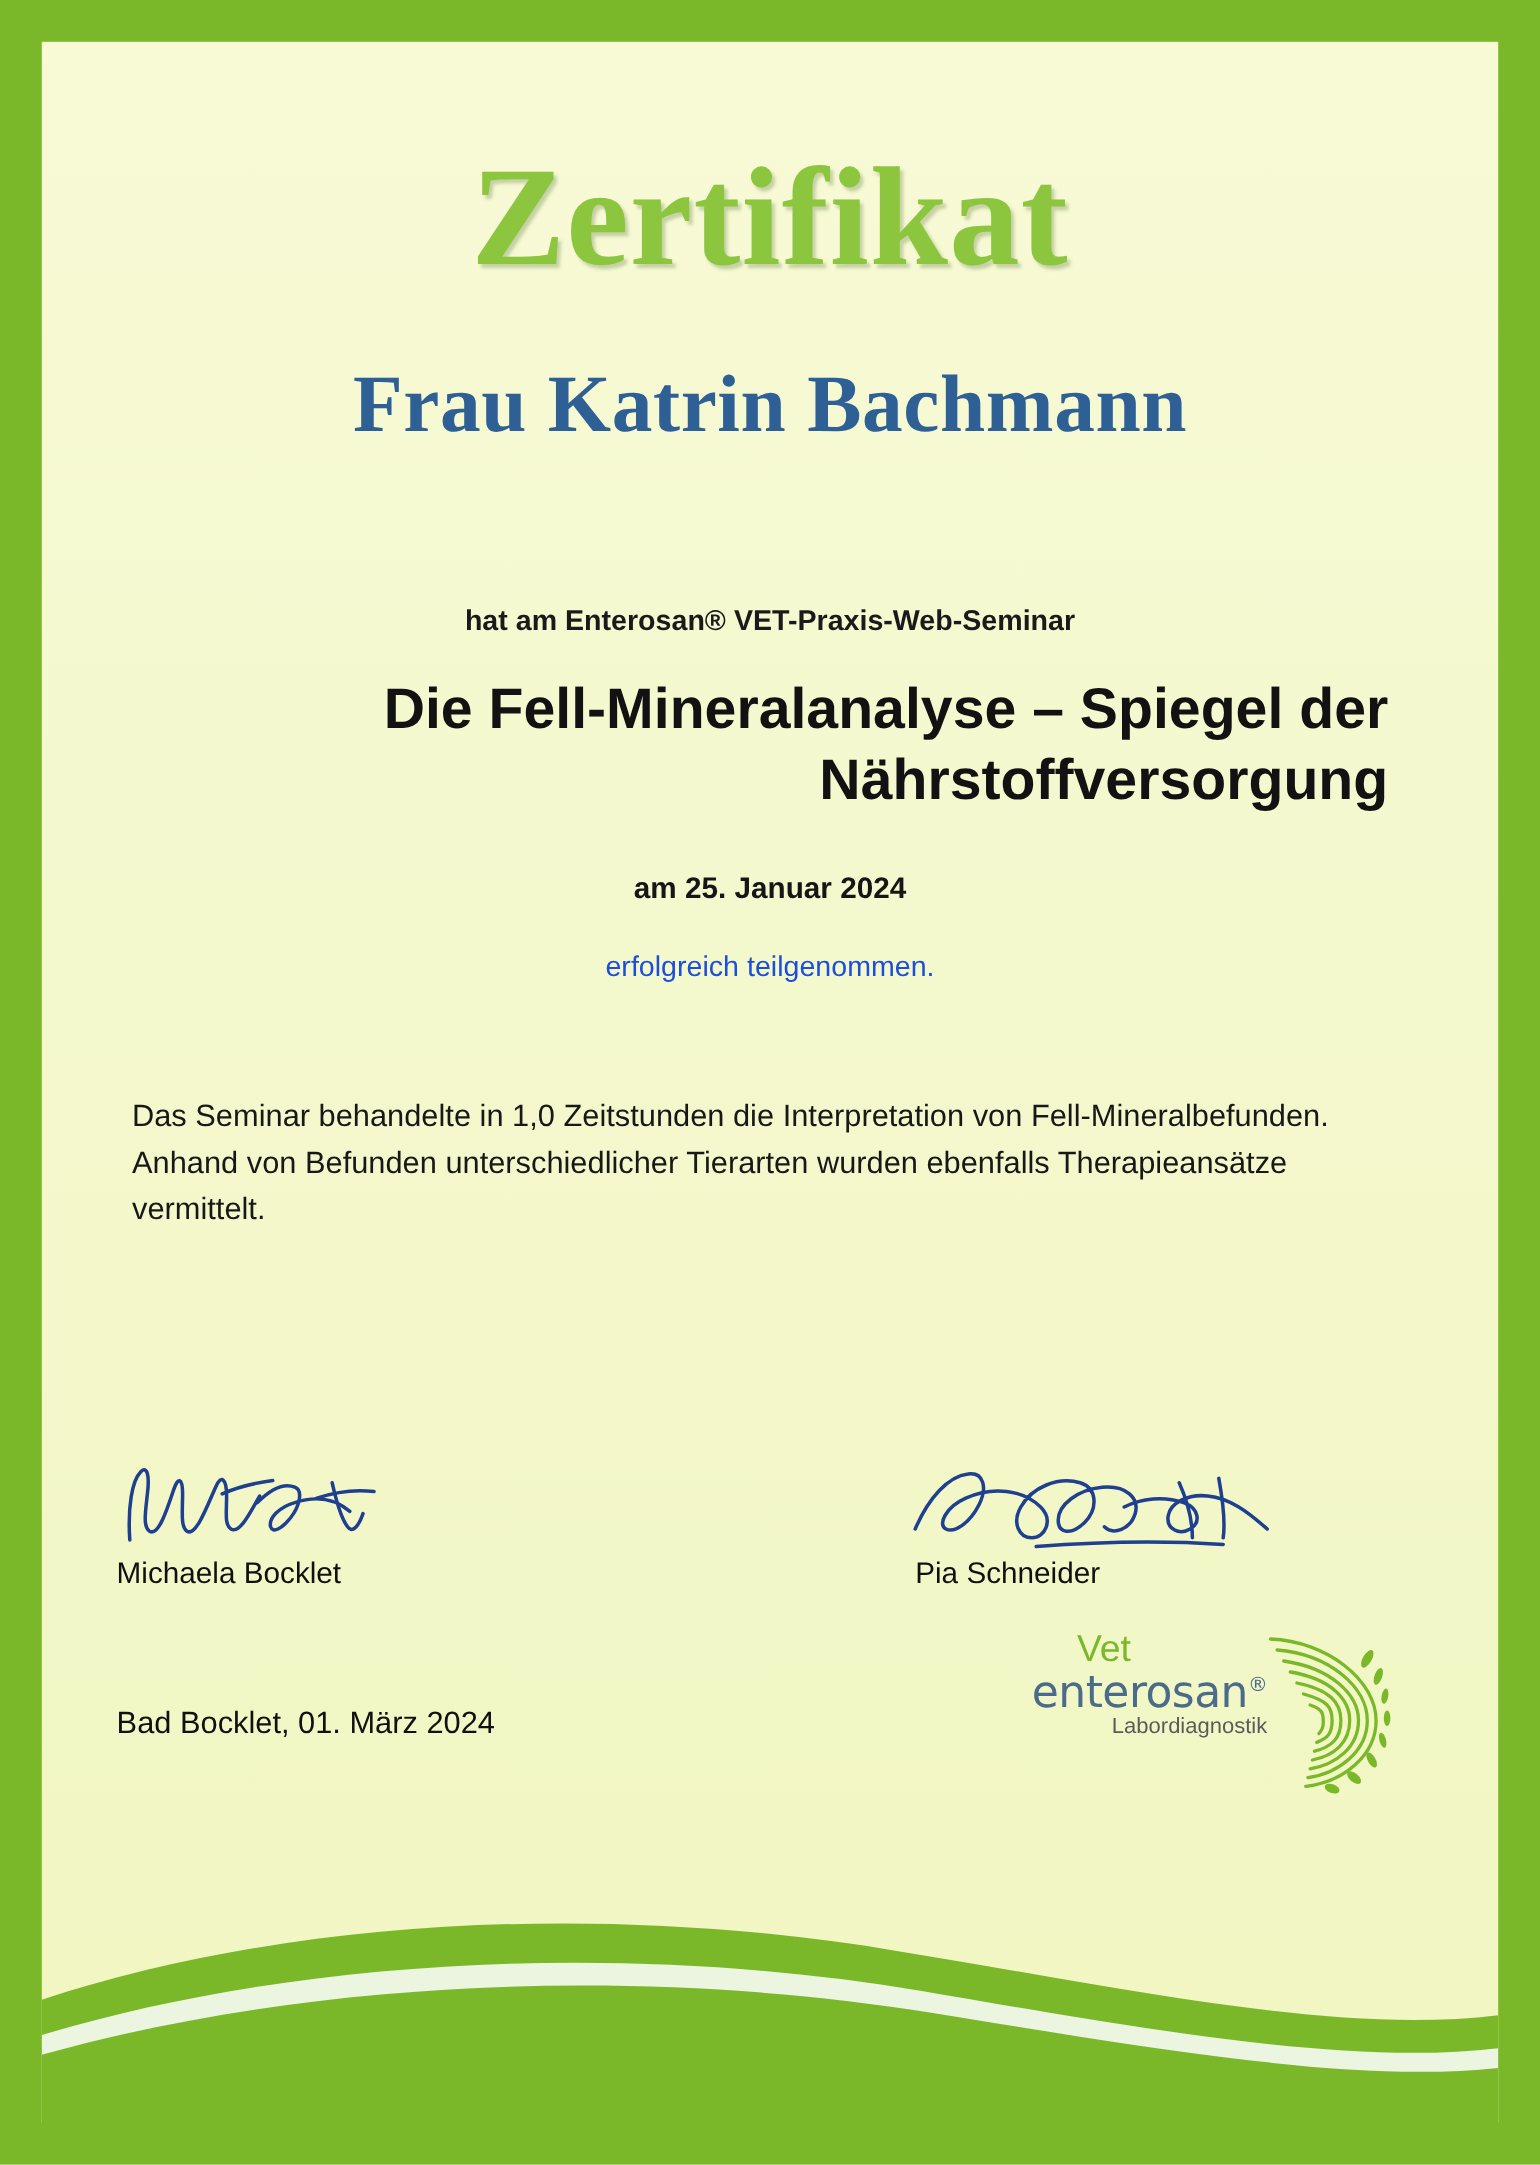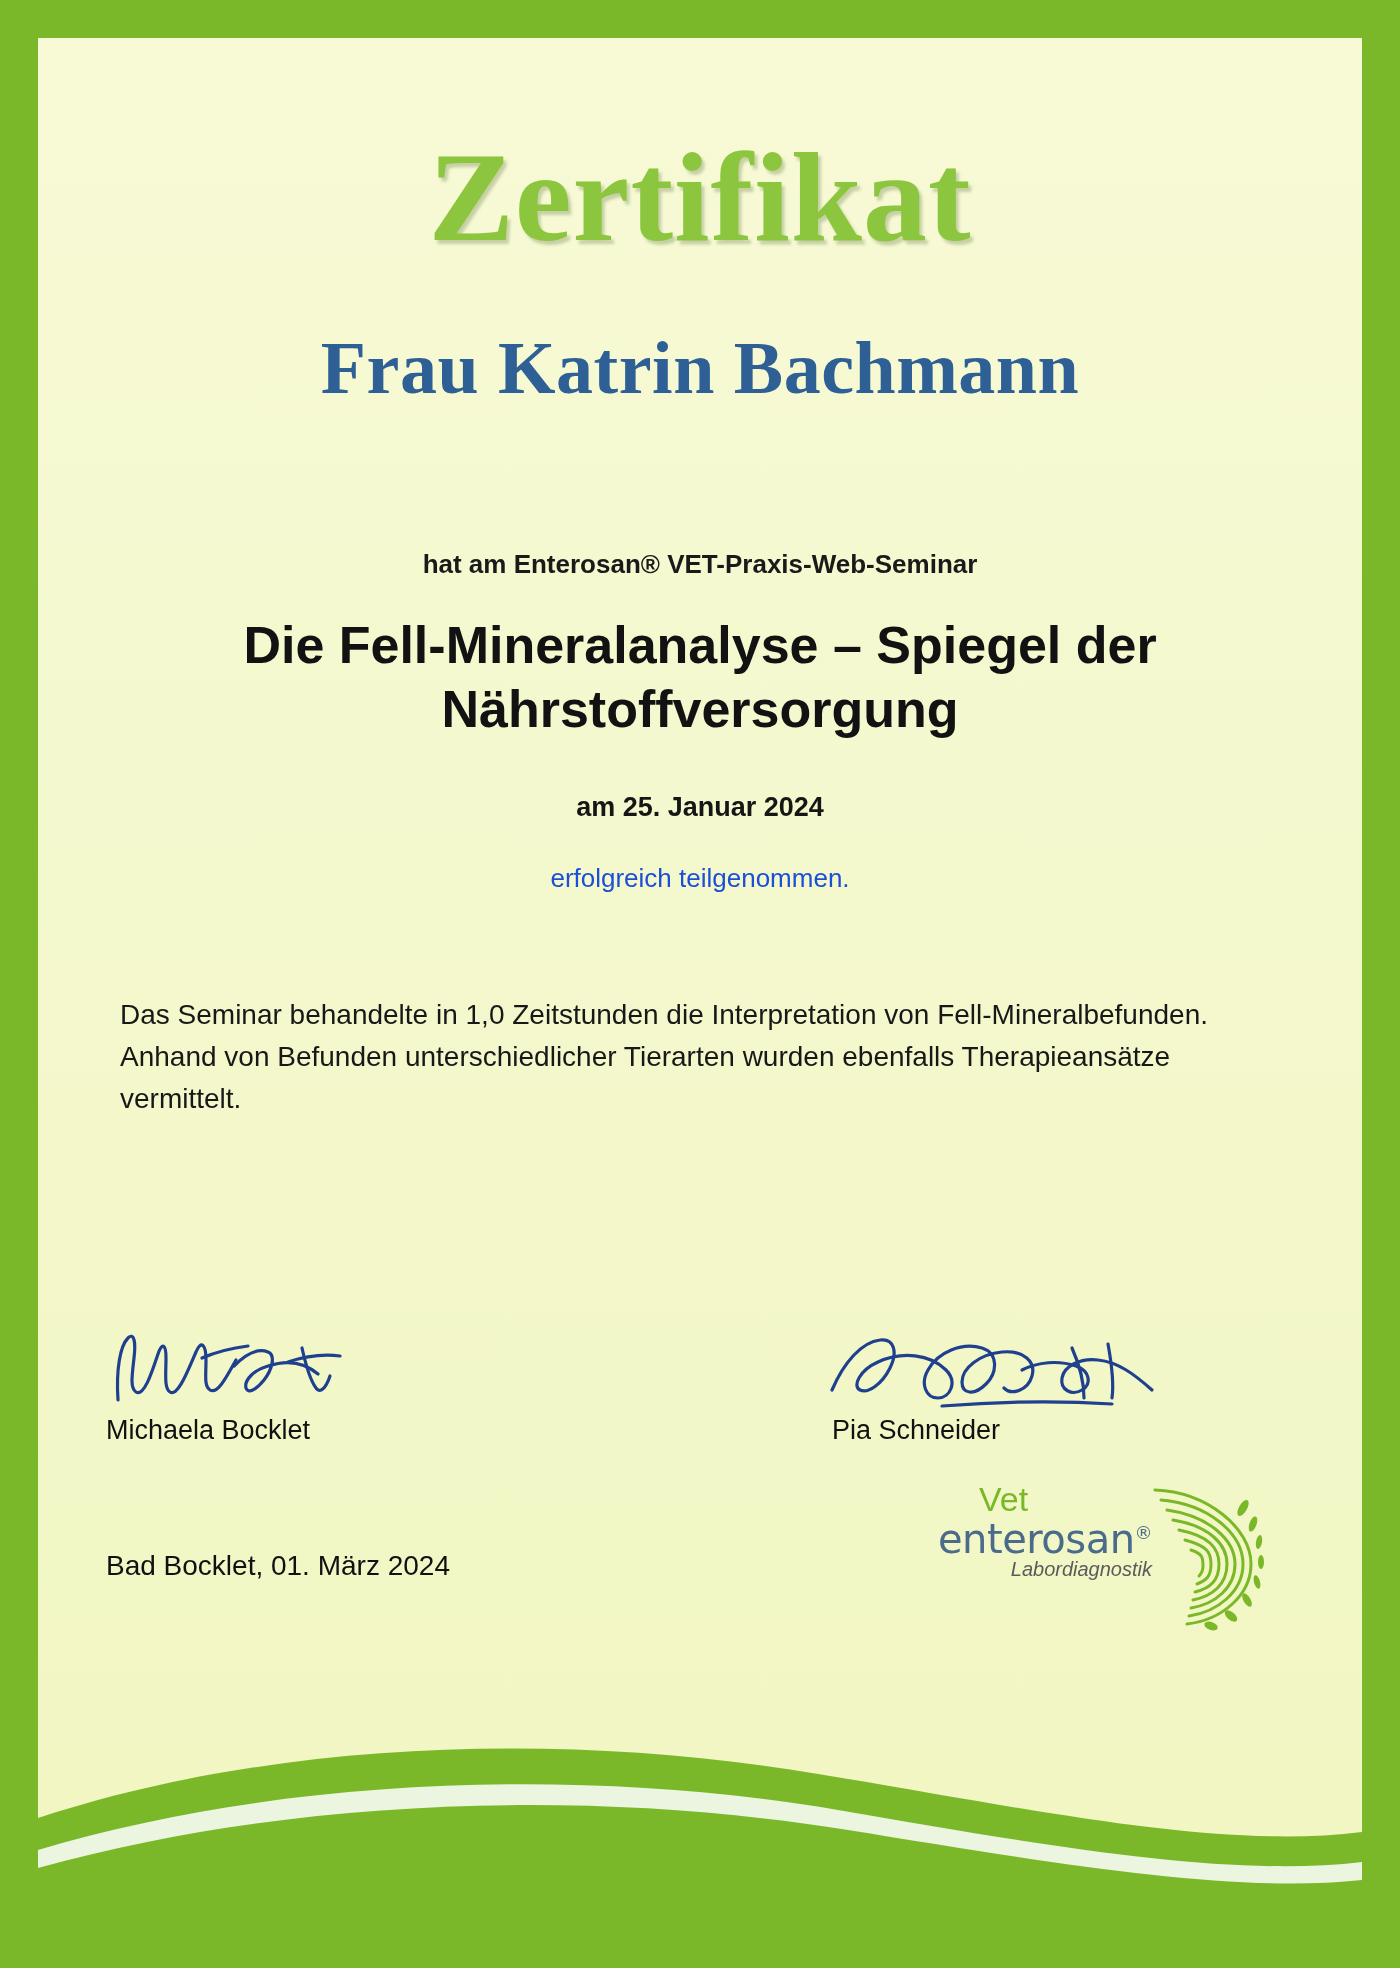--- a/index.html
+++ b/index.html
@@ -88,21 +88,21 @@
 
   .seminar-intro {
     text-align: center;
     font-size: 26px;
     font-weight: bold;
     color: #1a1a1a;
     margin-top: 138px;
   }
 
   .seminar-title {
-    text-align: center;
+    text-align: right;
     font-size: 52px;
     font-weight: bold;
     color: #121212;
     line-height: 1.22;
     margin-top: 34px;
     padding: 0 40px;
   }
 
   .seminar-date {
     text-align: center;
@@ -181,21 +181,20 @@
   }
   .logo-main {
     font-size: 40px;
     color: #4a6b8a;
     font-family: "DejaVu Sans", sans-serif;
     letter-spacing: -0.5px;
   }
   .logo-main sup { font-size: 18px; }
   .logo-sub {
     font-size: 20px;
-    font-style: italic;
     color: #5b5b5b;
     margin-top: -4px;
   }
   .logo-vet {
     font-size: 34px;
     color: #7ab829;
     text-align: left;
     margin-top: 2px;
     padding-left: 42px;
   }

